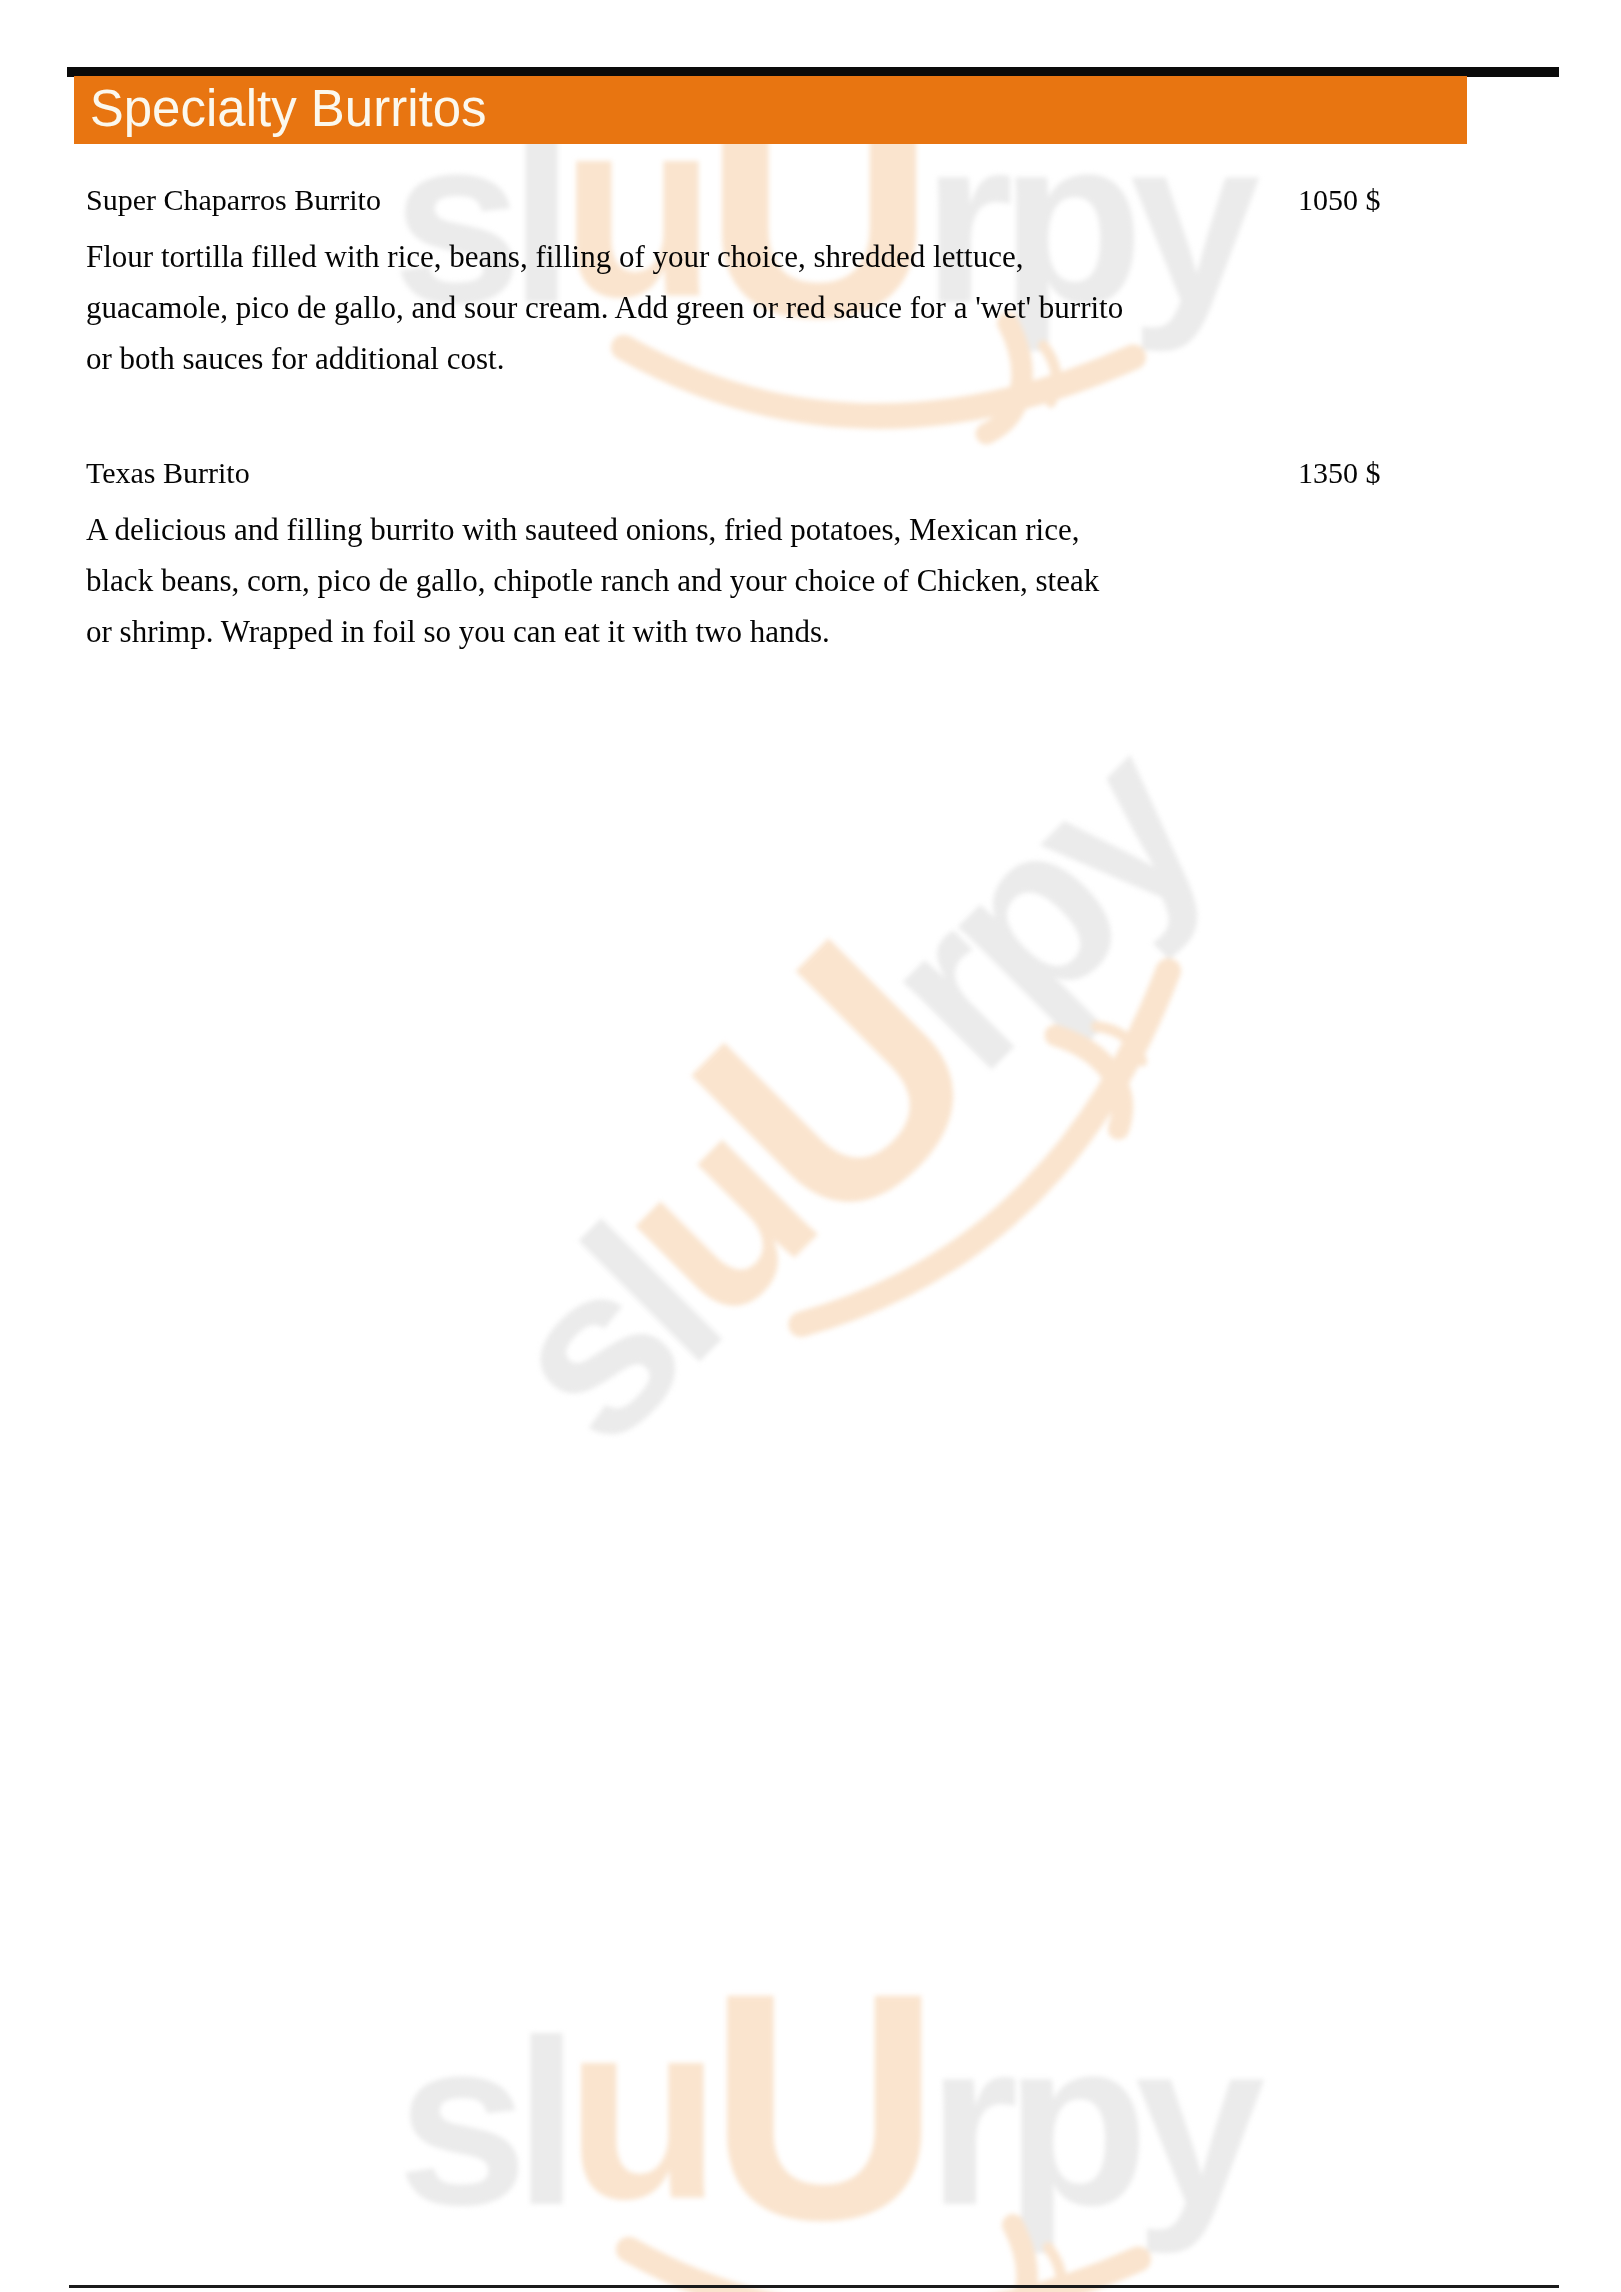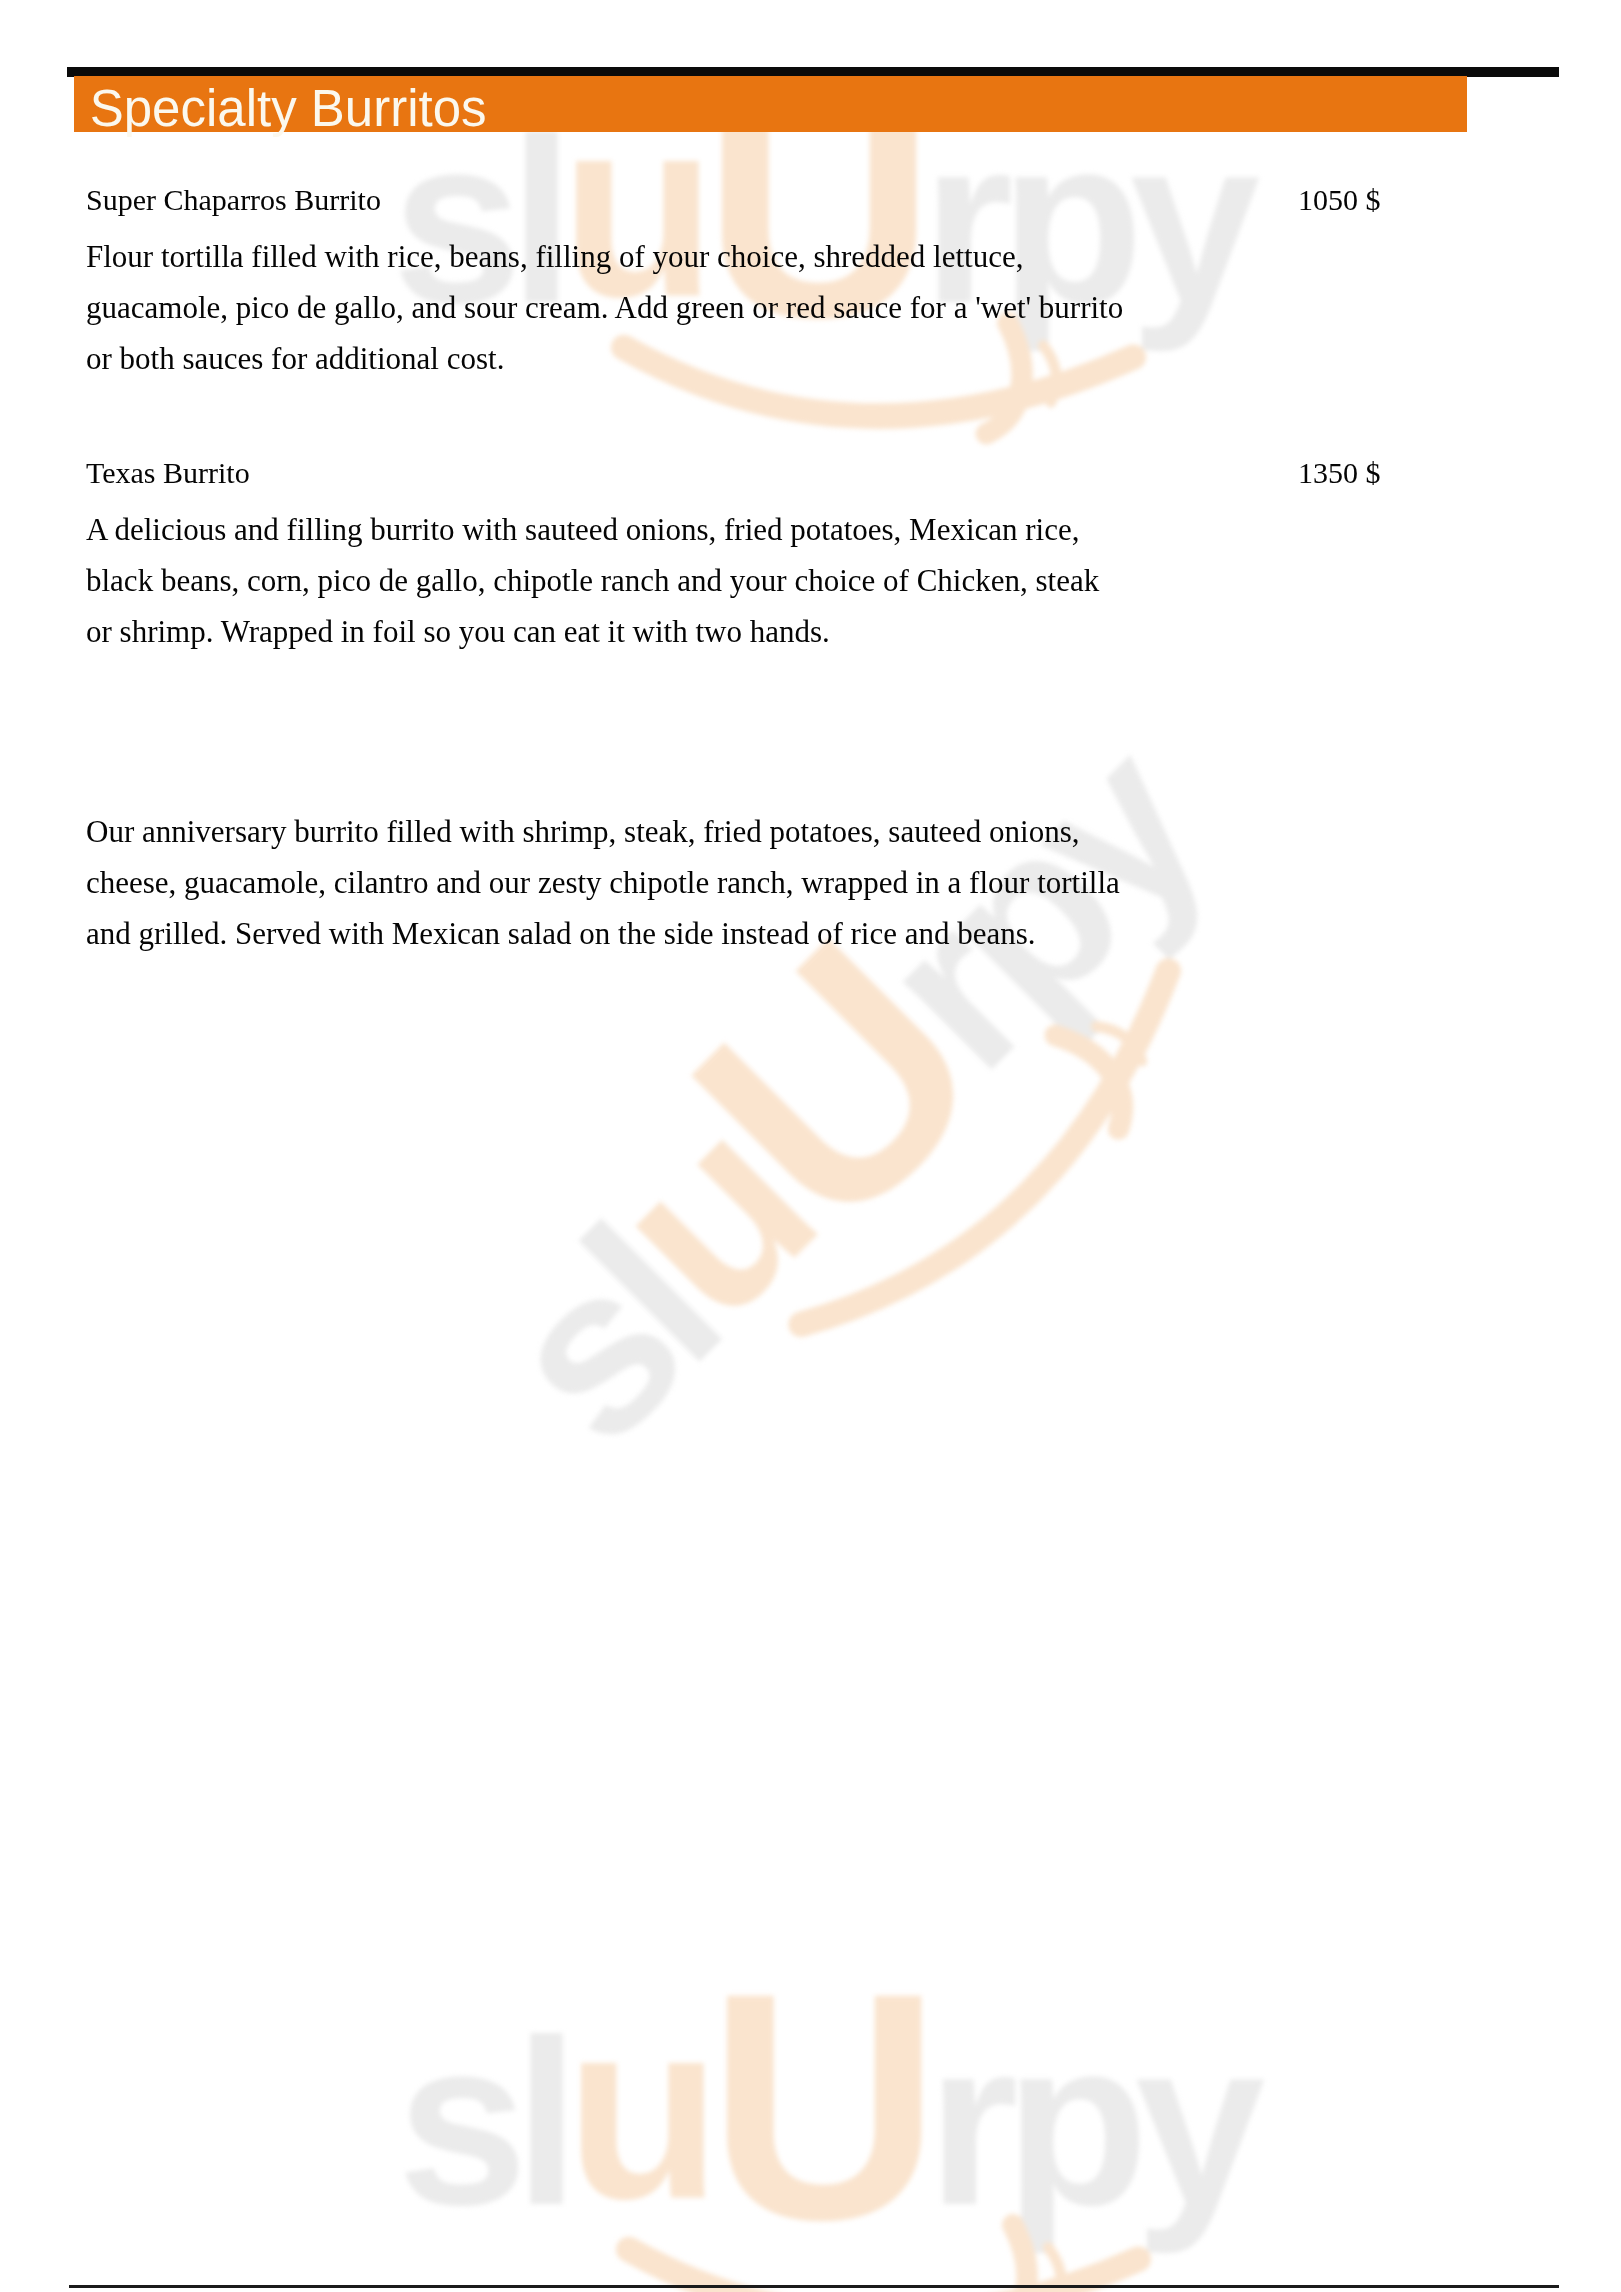--- a/index.html
+++ b/index.html
@@ -19,21 +19,21 @@
   .top-black-bar {
     position: absolute;
     left: 67px; top: 67px;
     width: 1492px; height: 9.8px;
     background: #0a0a0a;
     z-index: 3;
   }
   .section-header {
     position: absolute;
     left: 74px; top: 76px;
-    width: 1393px; height: 56px;
+    width: 1393px; height: 68px;
     background: #e87511;
     z-index: 3;
   }
   .section-header .section-title {
     display: block;
     padding-left: 15.7px;
     font-family: "Liberation Sans", "DejaVu Sans", sans-serif;
     font-size: 51px;
     line-height: 66px;
     font-weight: 400;
@@ -172,17 +172,16 @@
 
 <div class="menu-item item-2">
   <div class="item-head">
     <span class="item-name">Texas Burrito</span>
     <span class="item-price">1350 $</span>
   </div>
   <p class="item-desc">A delicious and filling burrito with sauteed onions, fried potatoes, Mexican rice, black beans, corn, pico de gallo, chipotle ranch and your choice of Chicken, steak or shrimp. Wrapped in foil so you can eat it with two hands.</p>
 </div>
 
 <div class="menu-item item-3">
-  <p class="item-desc">Our anniversary burrito filled with shrimp, steak, fried potatoes, sauteed onions, cheese, guacamole, cilantro and our zesty chipotle ranch, wrapped in a flour tortilla and grilled. Served with Mexican salad on the side instead of rice and beans.</p>
 </div>
 
 <div class="bottom-divider"></div>
 
 
 </body></html>

